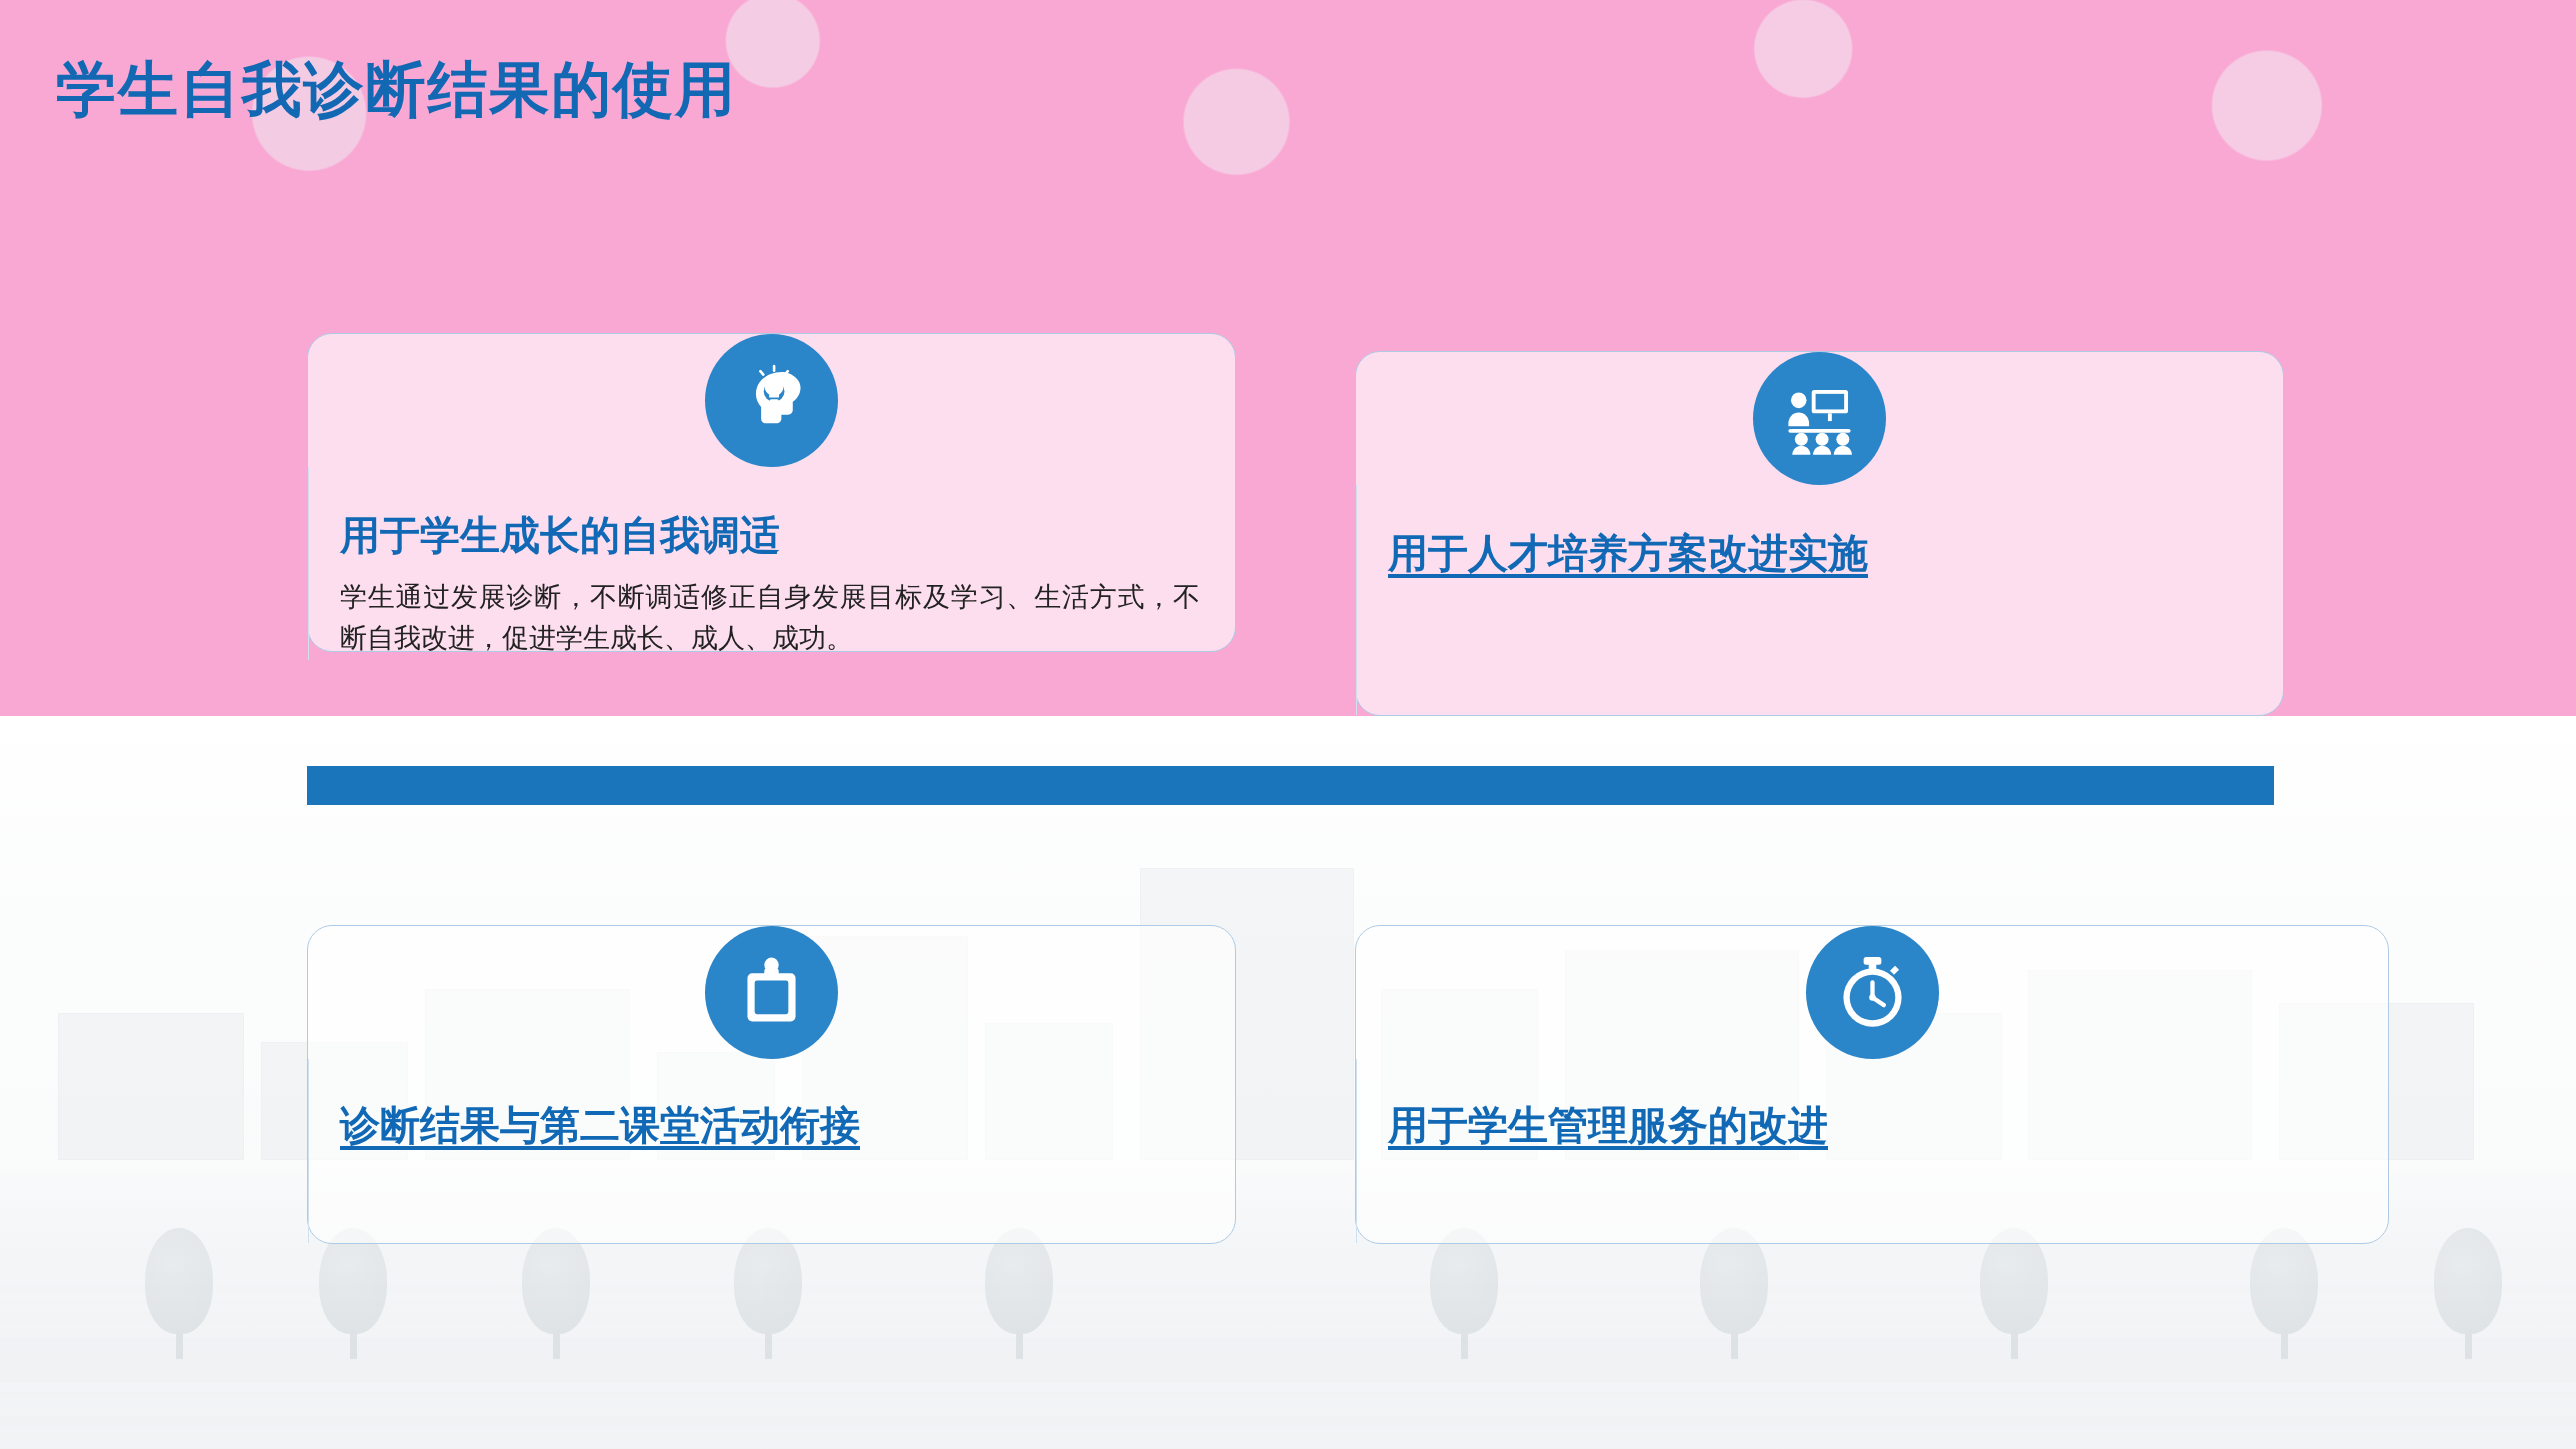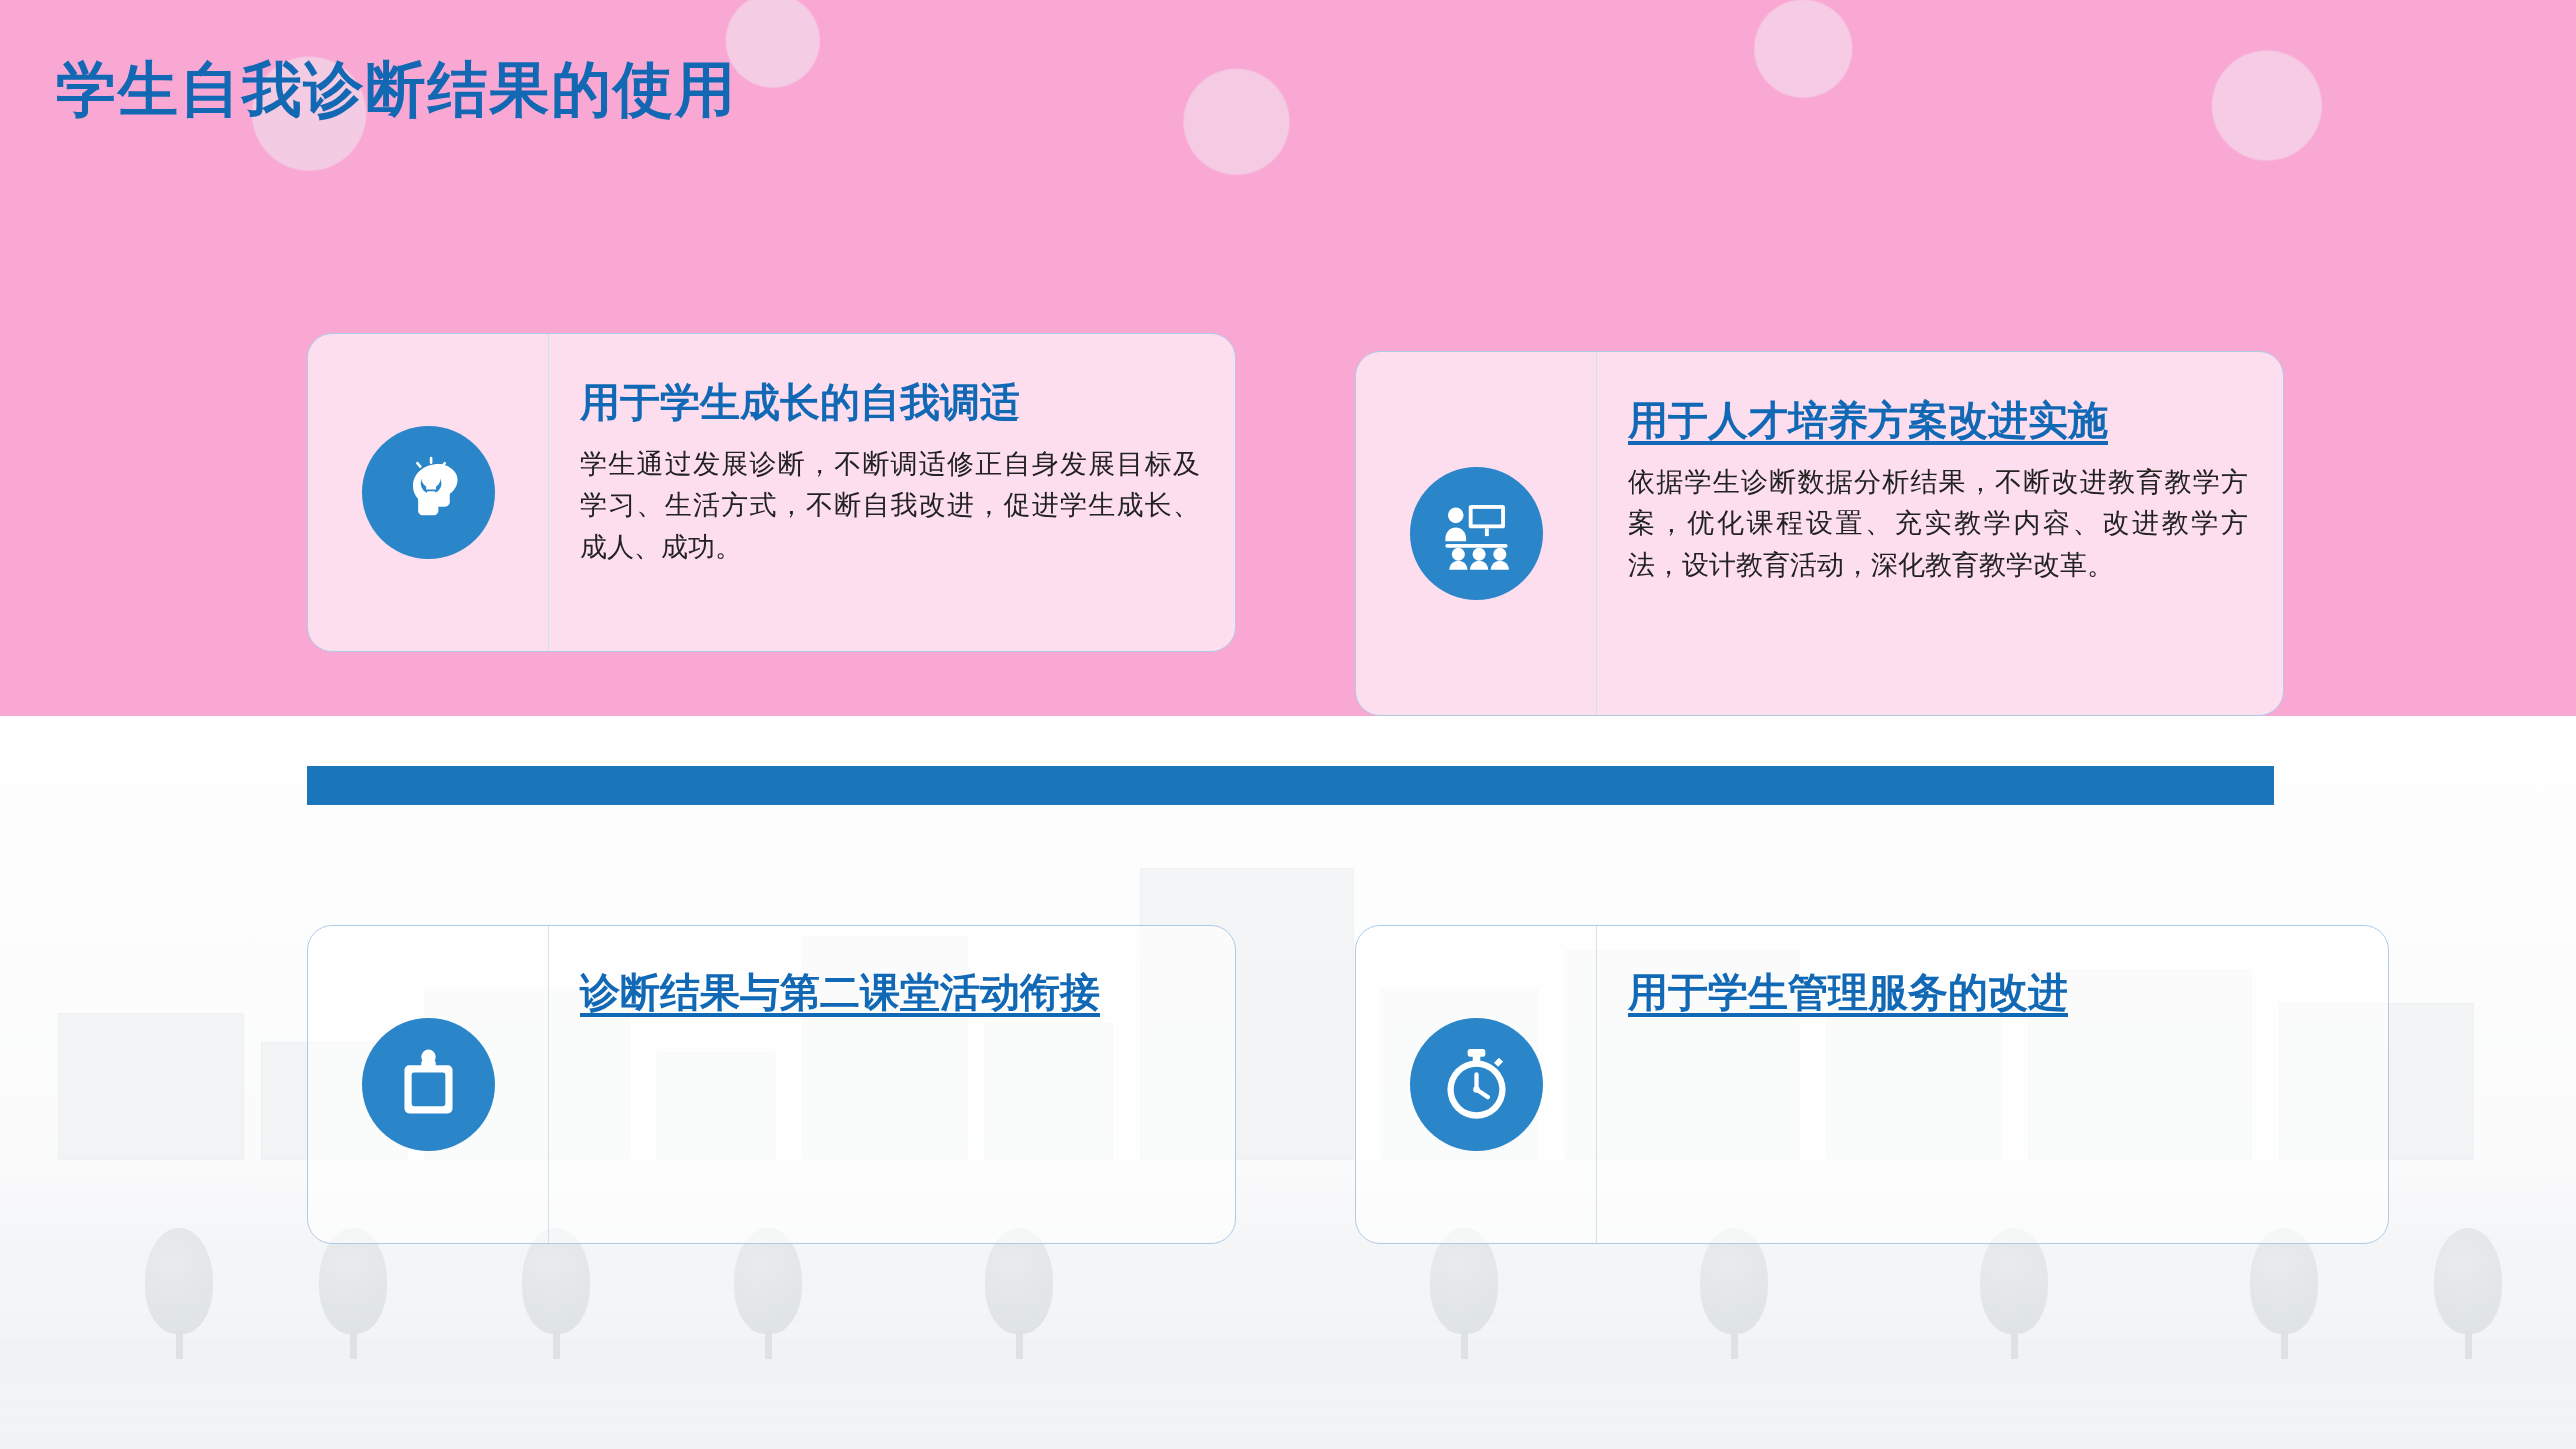--- a/index.html
+++ b/index.html
@@ -121,20 +121,21 @@
 
   
   .card {
     position: absolute;
     box-sizing: border-box;
     border: 1px solid #aecbe6;
     border-radius: 25px;
     background: rgba(255,255,255,0.62);
     display: flex;
     align-items: center;
+    flex-direction: column;
   }
   .card-1 { left: 307px;  top: 333px;  width: 929px; height: 319px; }
   .card-2 { left: 1355px; top: 351px;  width: 929px; height: 365px; }
   .card-3 { left: 307px;  top: 925px;  width: 929px; height: 319px; }
   .card-4 { left: 1355px; top: 925px;  width: 1034px; height: 319px; }
 
   .icon-wrap {
     flex: 0 0 auto;
     width: 240px;
     display: flex;
@@ -263,21 +264,20 @@
             <circle cx="34" cy="48" r="5"></circle>
             <path d="M27 60c0-4 3.2-7 7-7s7 3 7 7z"></path>
             <circle cx="50" cy="48" r="5"></circle>
             <path d="M43 60c0-4 3.2-7 7-7s7 3 7 7z"></path>
           </g>
         </svg>
       </div>
     </div>
     <div class="card-body">
       <div class="card-title">用于人才培养方案改进实施</div>
-      <div class="card-text">依据学生诊断数据分析结果，不断改进教育教学方案，优化课程设置、充实教学内容、改进教学方法，设计教育活动，深化教育教学改革。</div>
     </div>
   </div>
 
   <div class="card card-3">
     <div class="icon-wrap">
       <div class="icon-circle">
         <svg width="77" height="77" viewBox="0 0 64 64" aria-hidden="true">
           <circle cx="32" cy="9" r="6" fill="#ffffff"></circle>
           <rect x="12" y="16" width="40" height="40" rx="4" fill="#ffffff"></rect>
           <rect x="18" y="22" width="28" height="28" rx="2" fill="#2a85c9"></rect>

